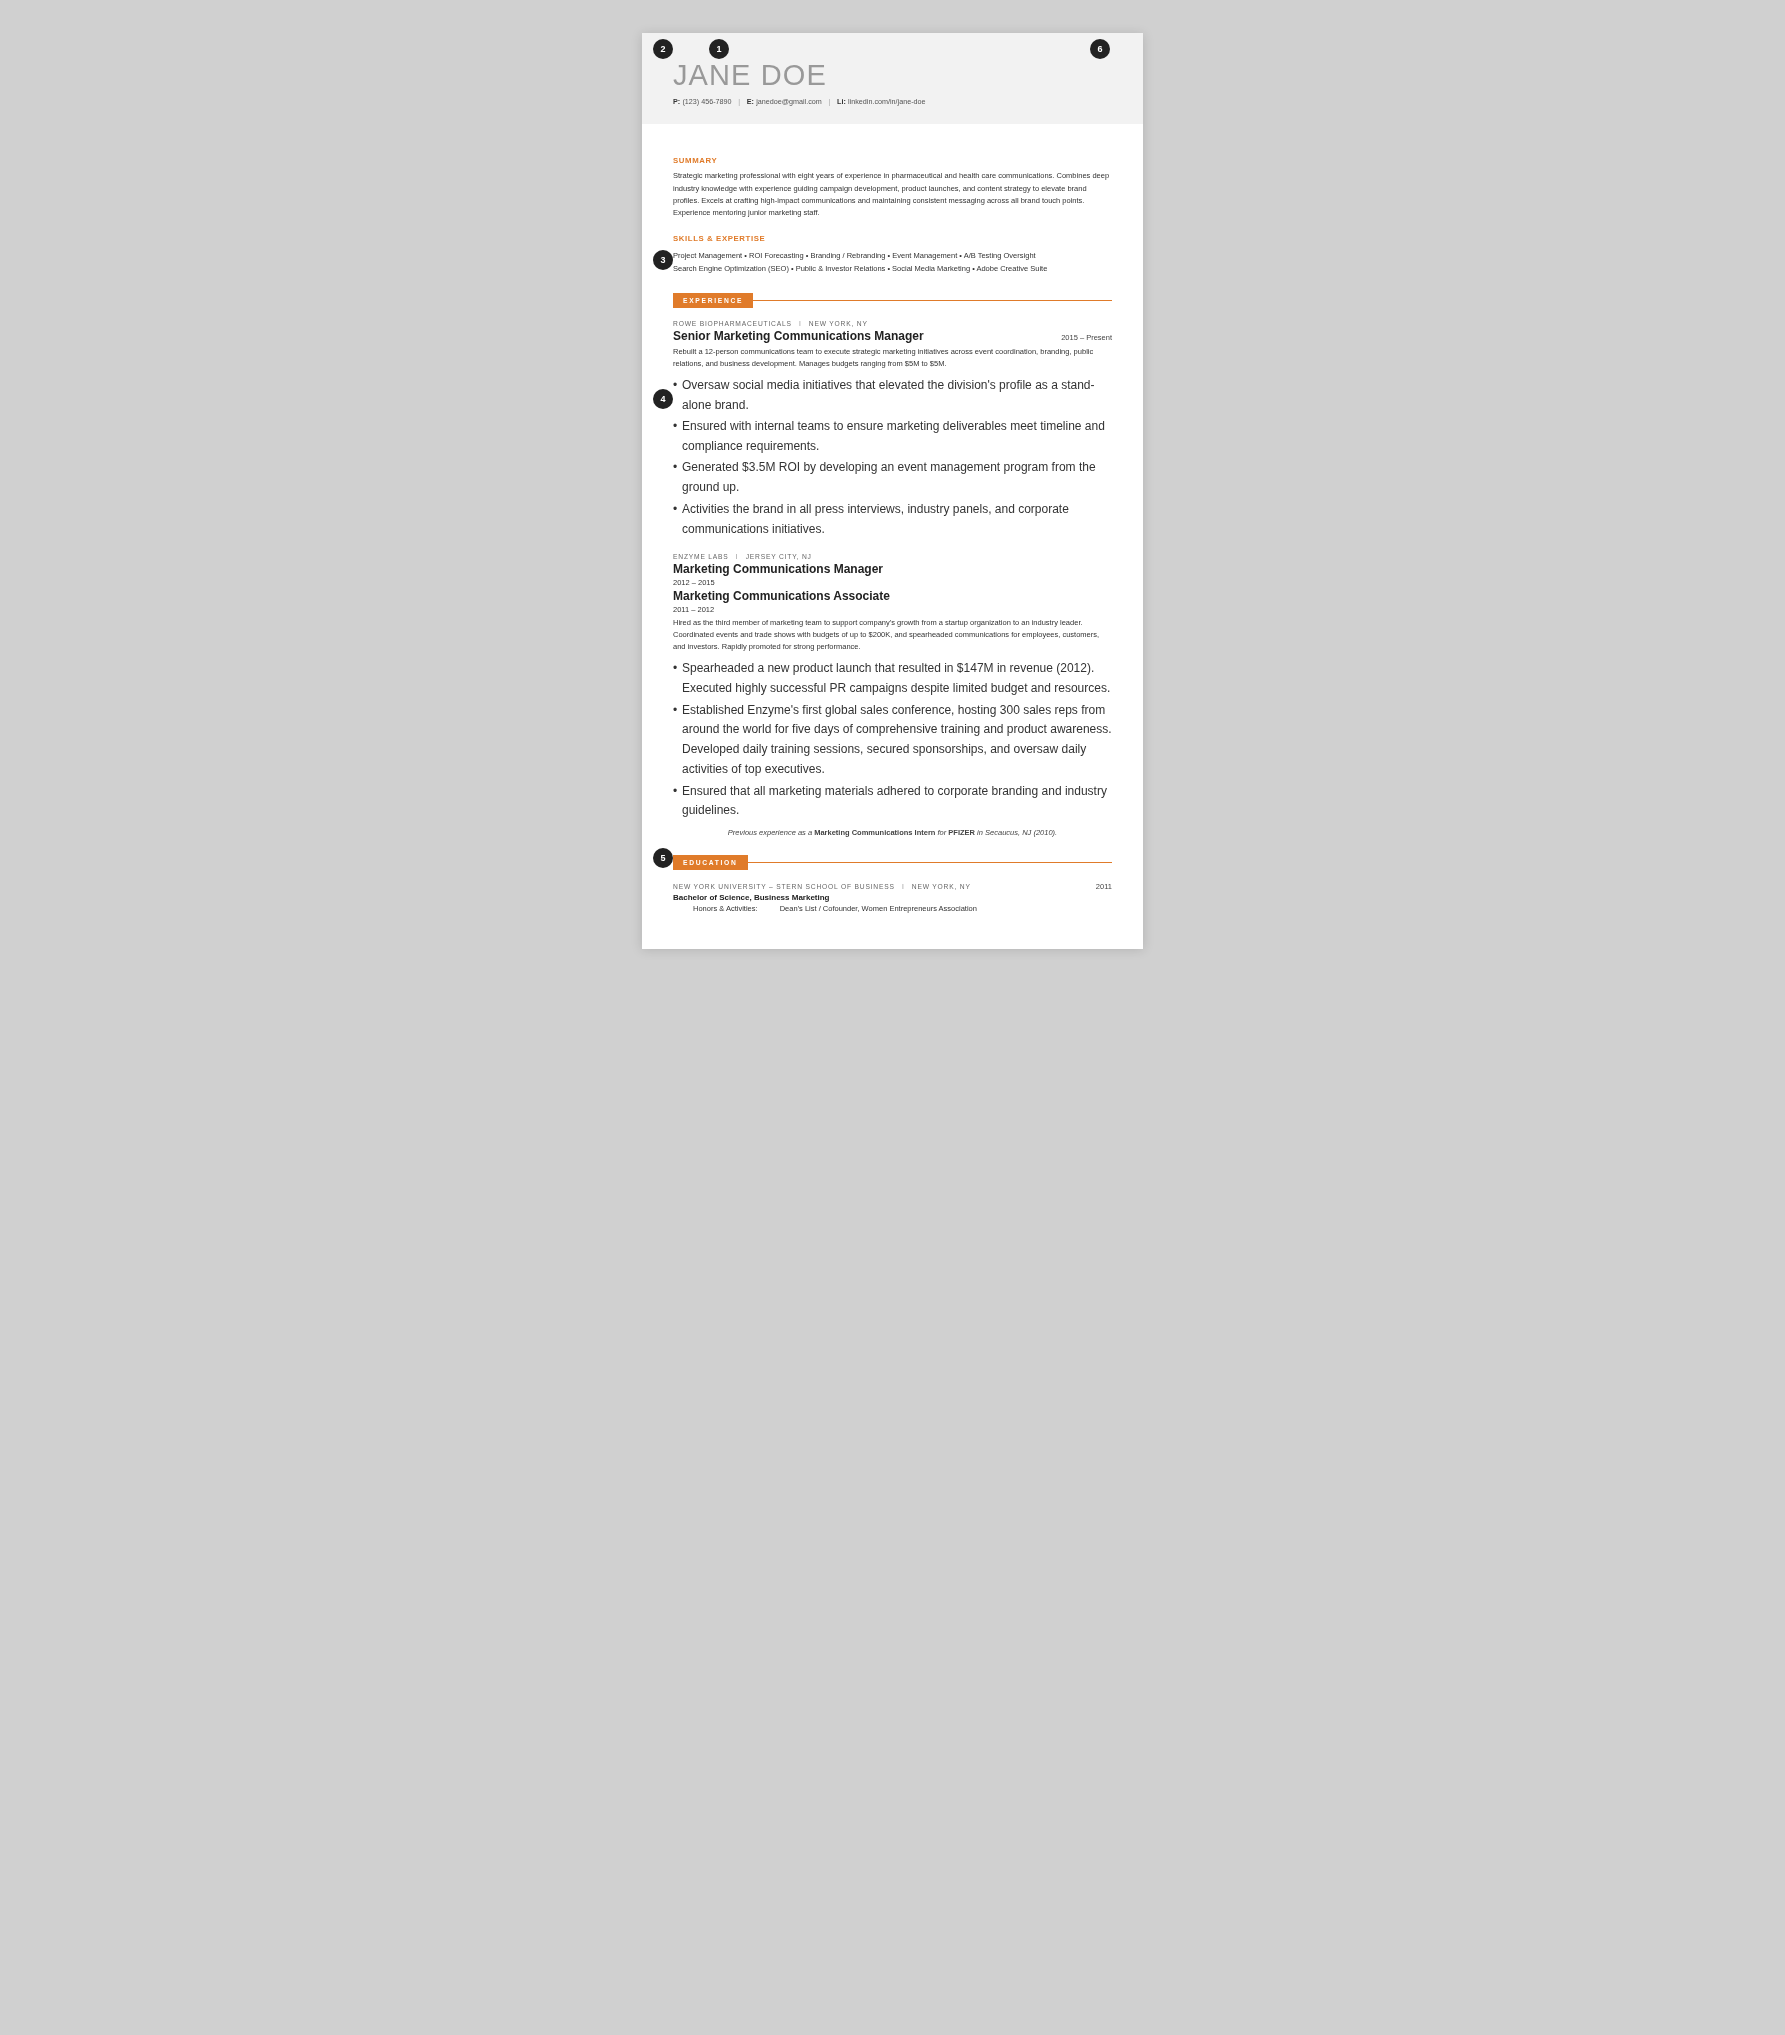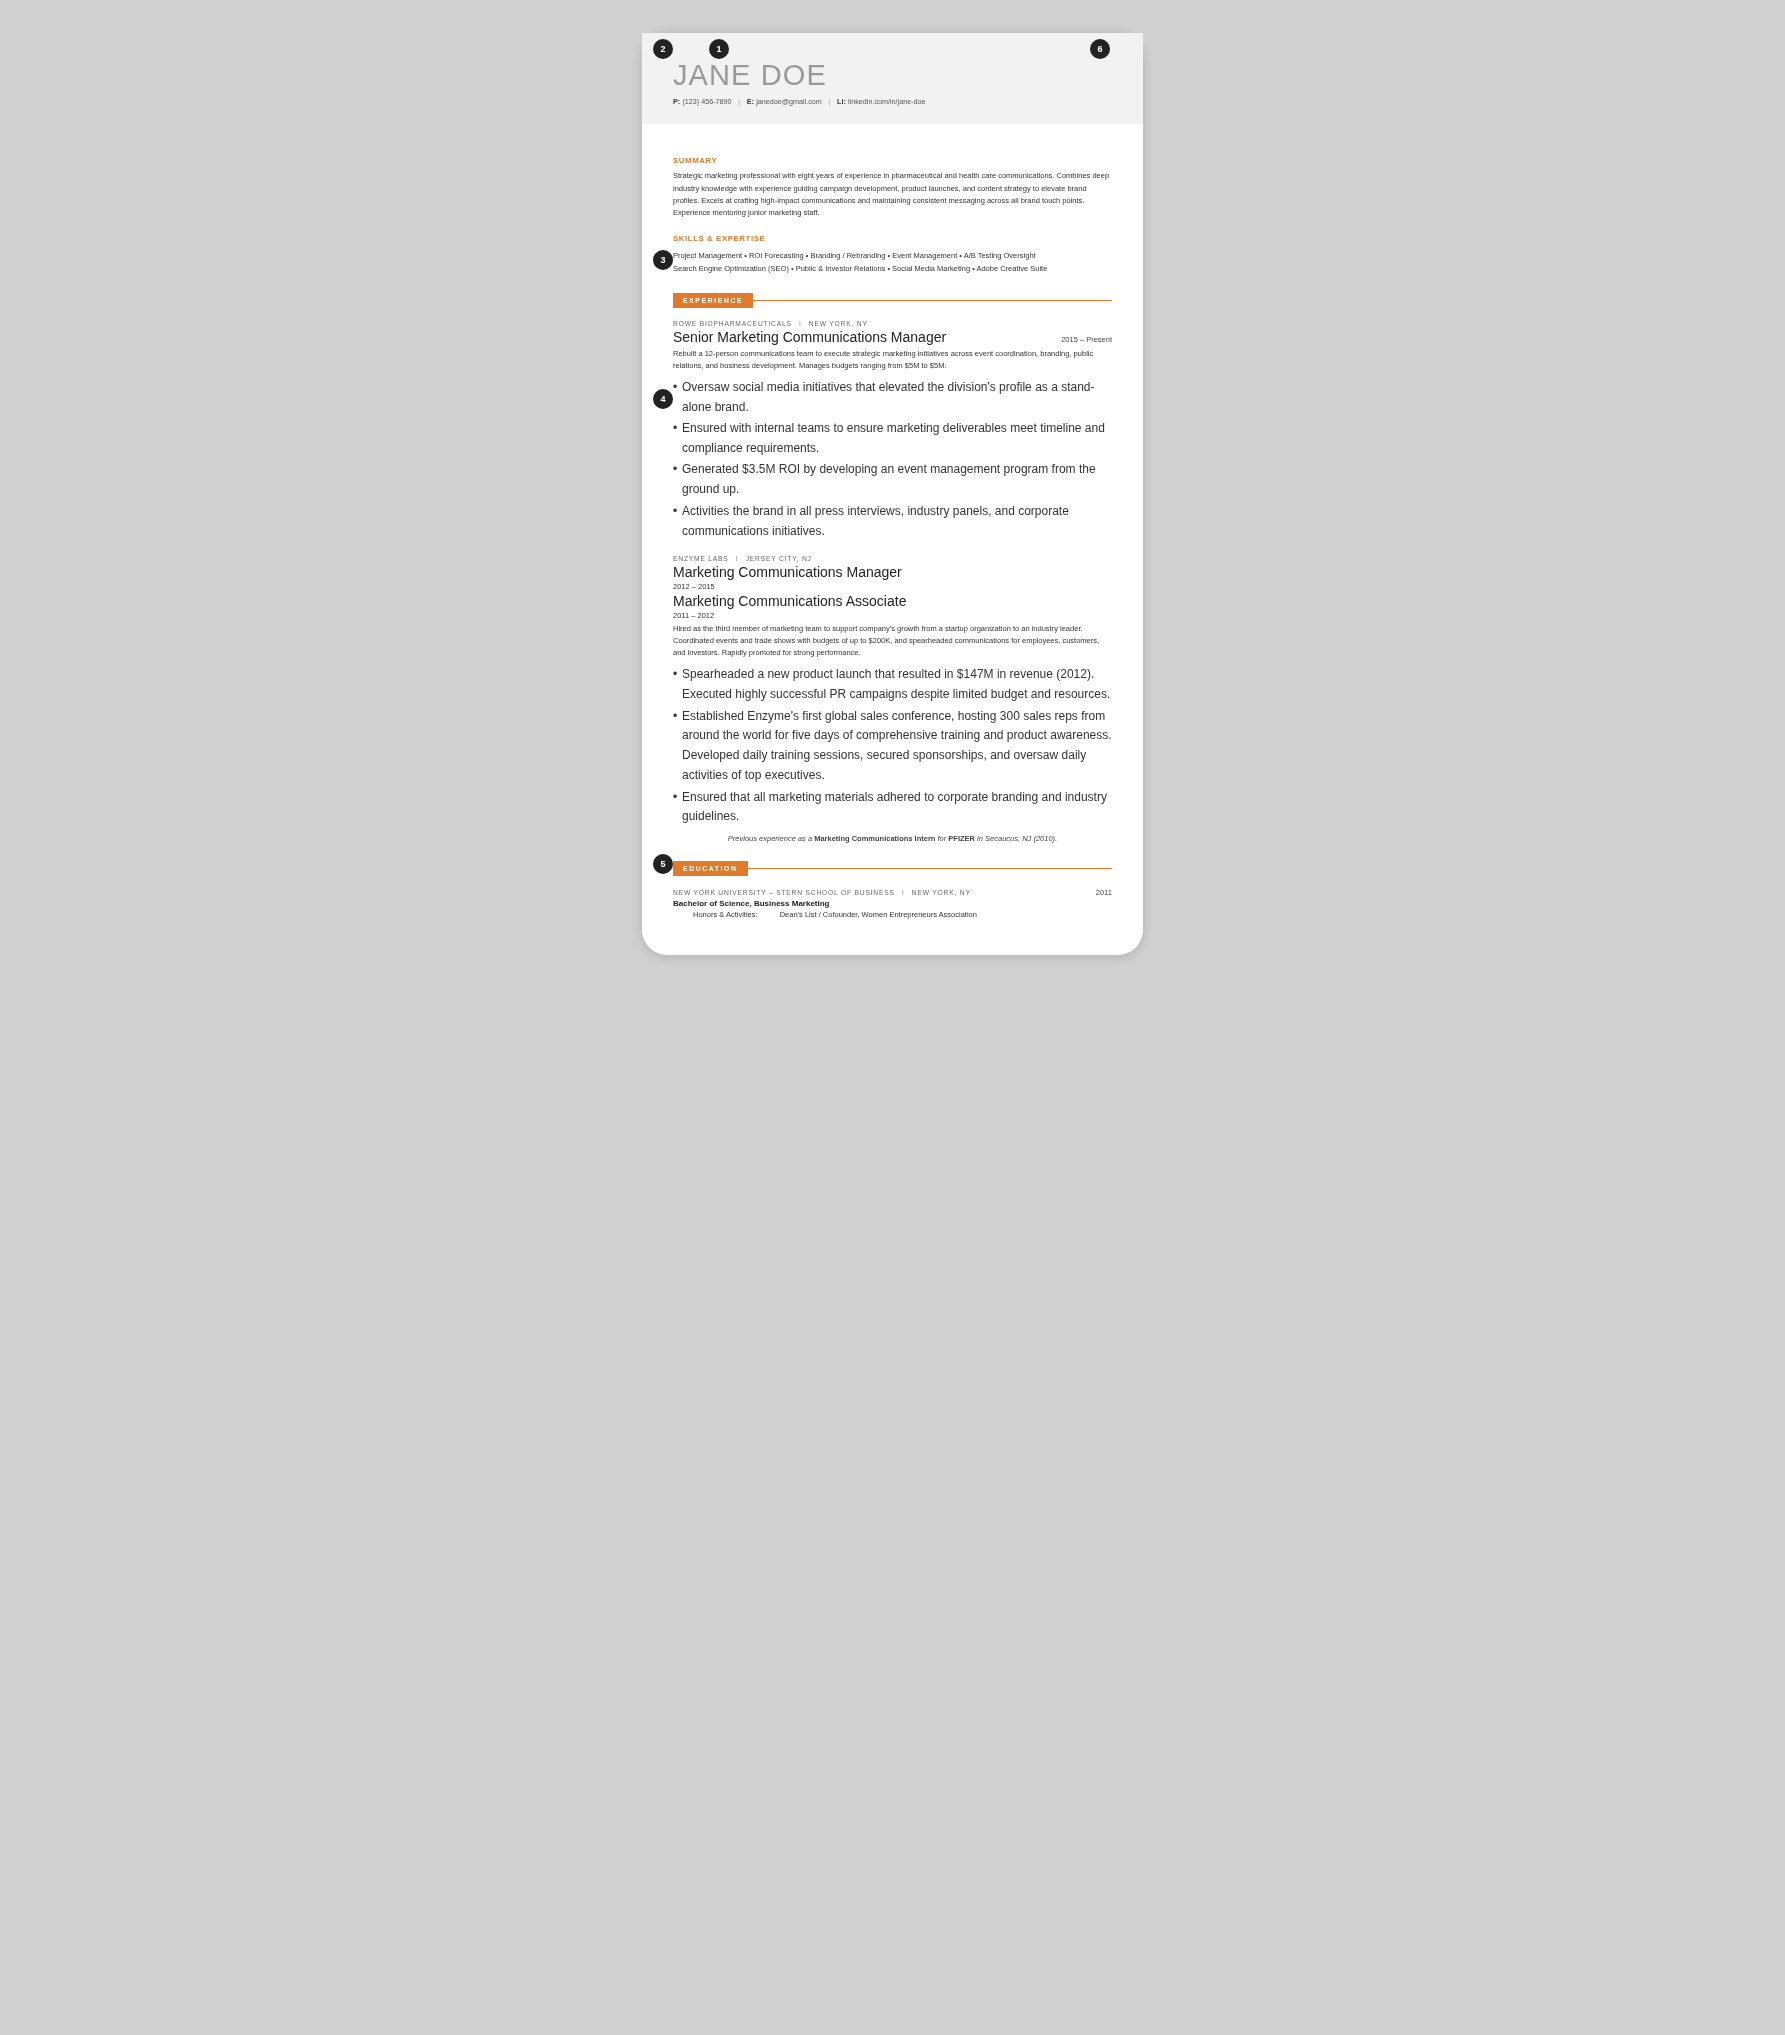--- a/index.html
+++ b/index.html
@@ -16,21 +16,20 @@
     .page-wrapper {
       position: relative;
       width: 501px;
     }
 
     .resume {
       background: #fff;
       width: 100%;
       box-shadow: 0 1.1px 11px rgba(0,0,0,0.15);
       position: relative;
-      border-radius: 25px;
     }
 
     
     .resume-header {
       background: #f2f2f2;
       padding: 27px 31px 18px 31px;
       position: relative;
     }
 
     .resume-name {
@@ -140,22 +139,22 @@
     }
 
     .job-title-row {
       display: flex;
       justify-content: space-between;
       align-items: baseline;
       margin-bottom: 2.2px;
     }
 
     .job-title {
-      font-size: 14px;
-      font-weight: normal;
+      font-size: 12px;
+      font-weight: bold;
       color: #222;
     }
 
     .job-dates {
       font-size: 7.5px;
       color: #444;
     }
 
     .job-desc {
       font-size: 7.5px;

